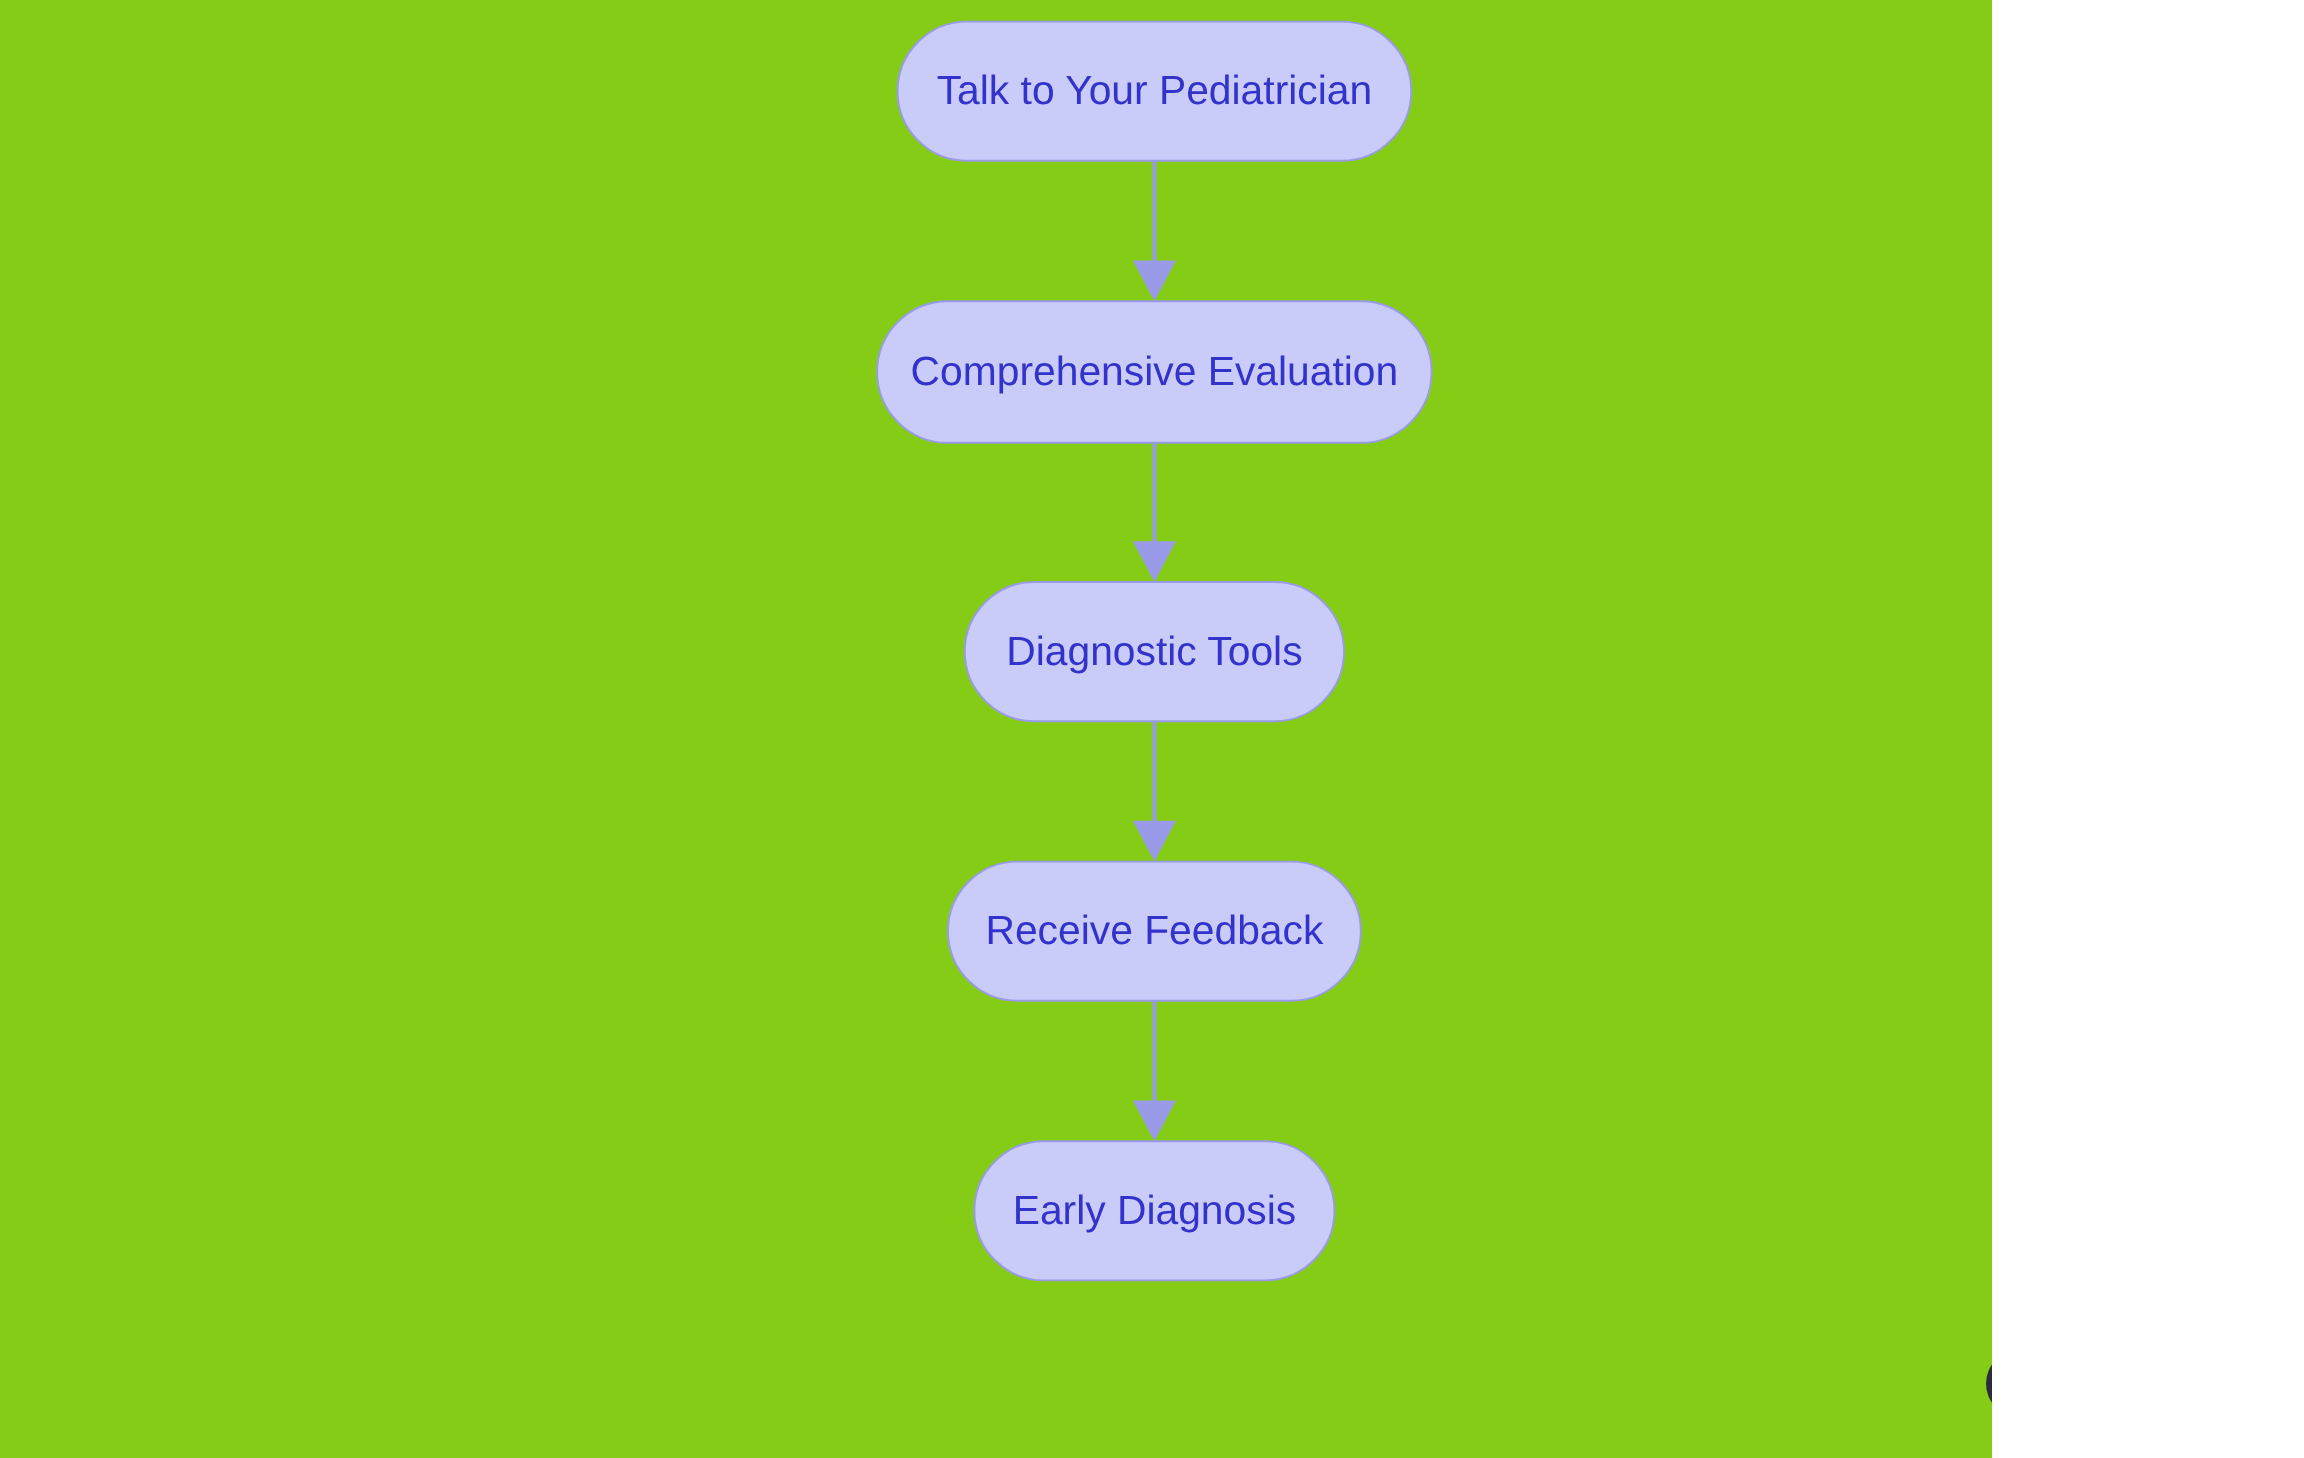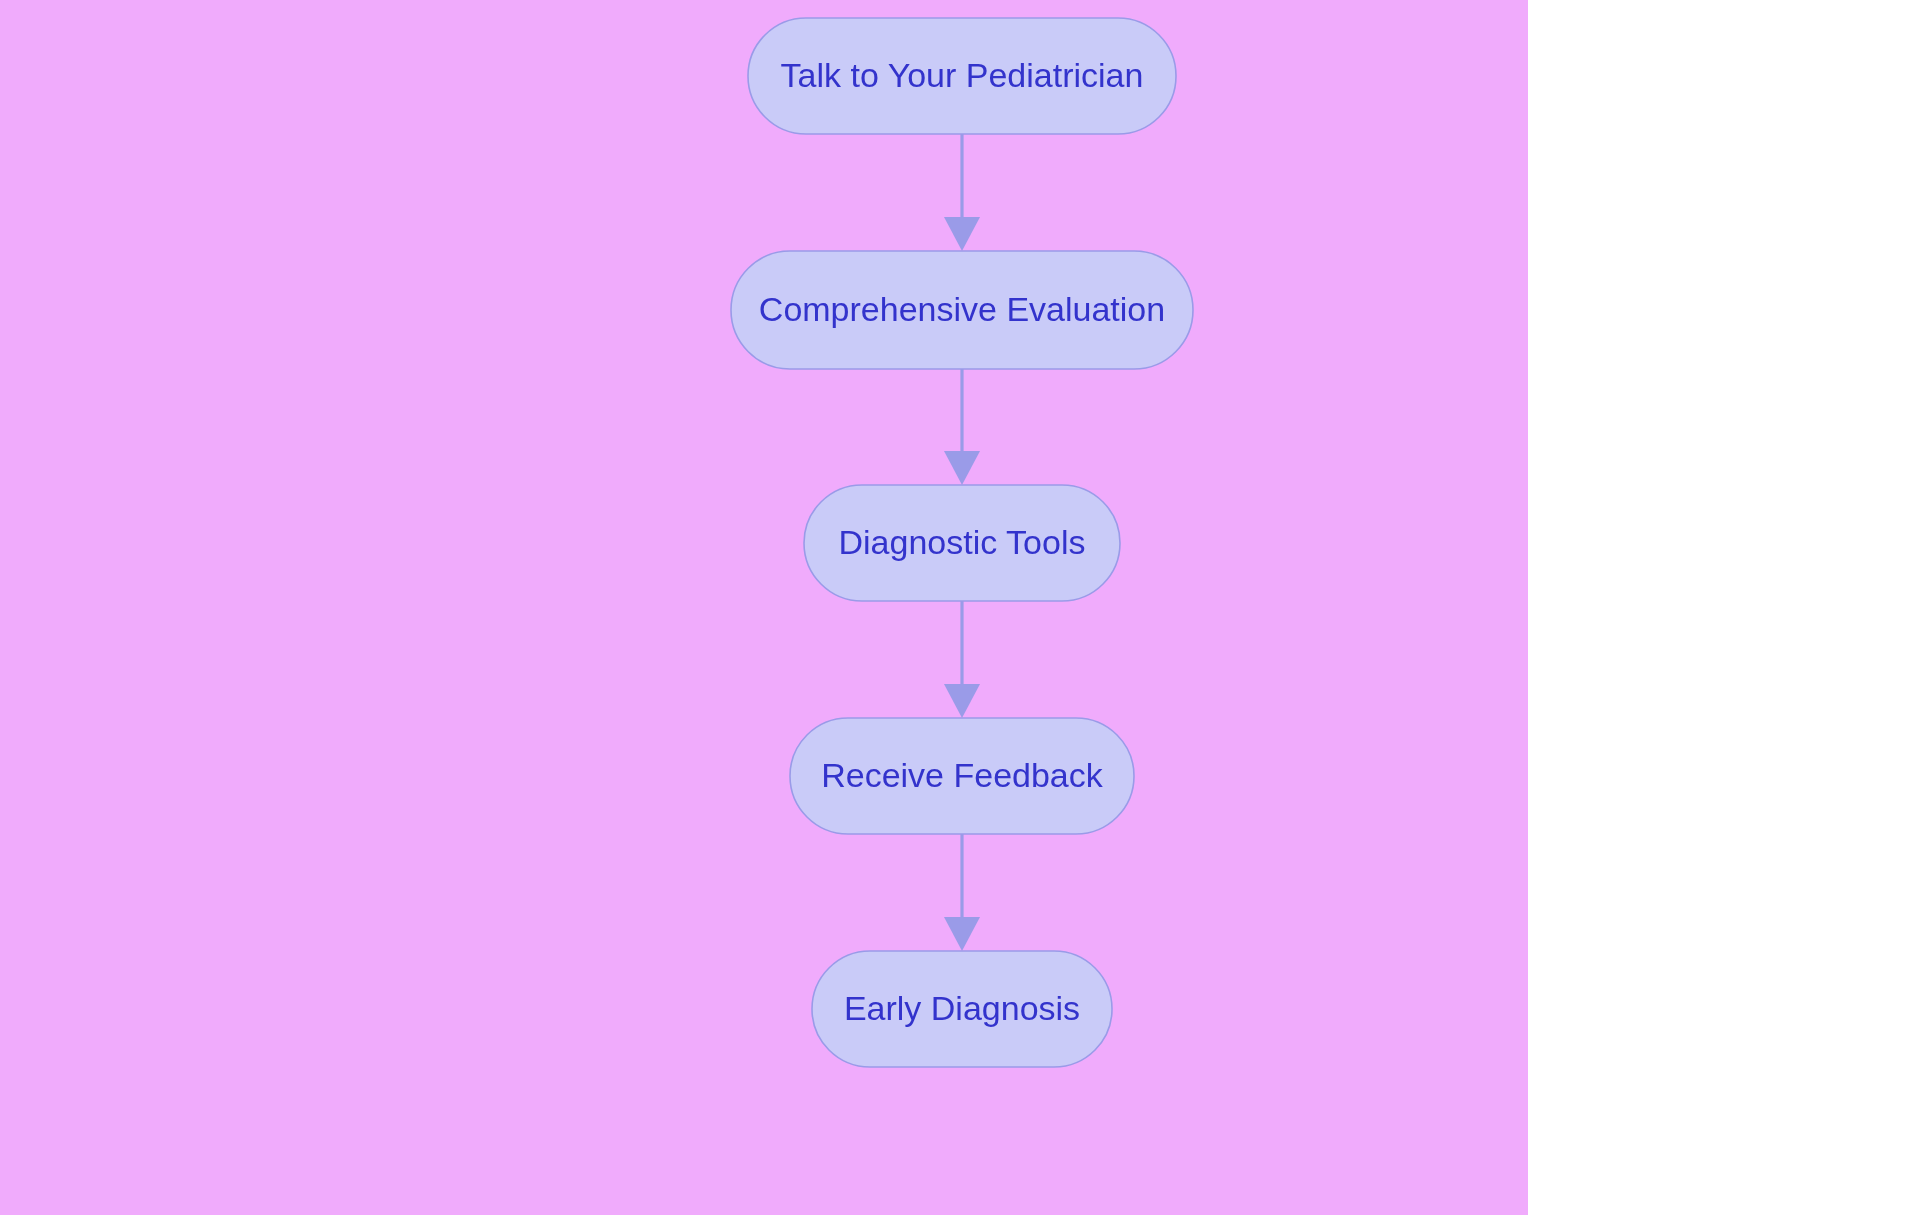--- a/index.html
+++ b/index.html
@@ -7,23 +7,23 @@
     margin: 0;
     padding: 0;
     background: #FFFFFF;
   }
   body {
     font-family: "Liberation Sans", sans-serif;
     -webkit-font-smoothing: antialiased;
   }
   #canvas {
     position: relative;
-    width: 1528px;
+    width: 1660px;
     height: 1215px;
-    background: #f0abfc;
+    background: #84cc16;
     overflow: hidden;
   }
   #flow-svg {
     position: absolute;
     left: 0;
     top: 0;
     width: 1920px;
     height: 1215px;
   }
   .node-shape {

